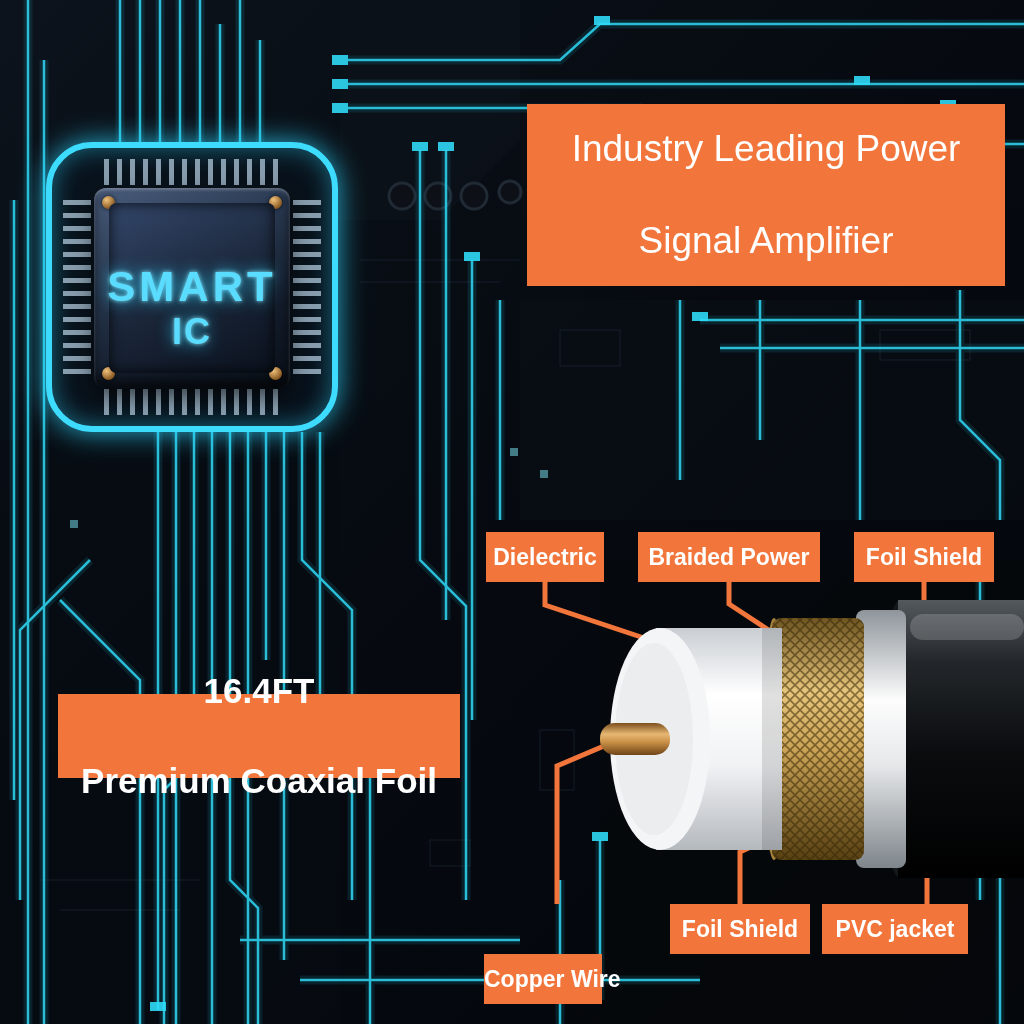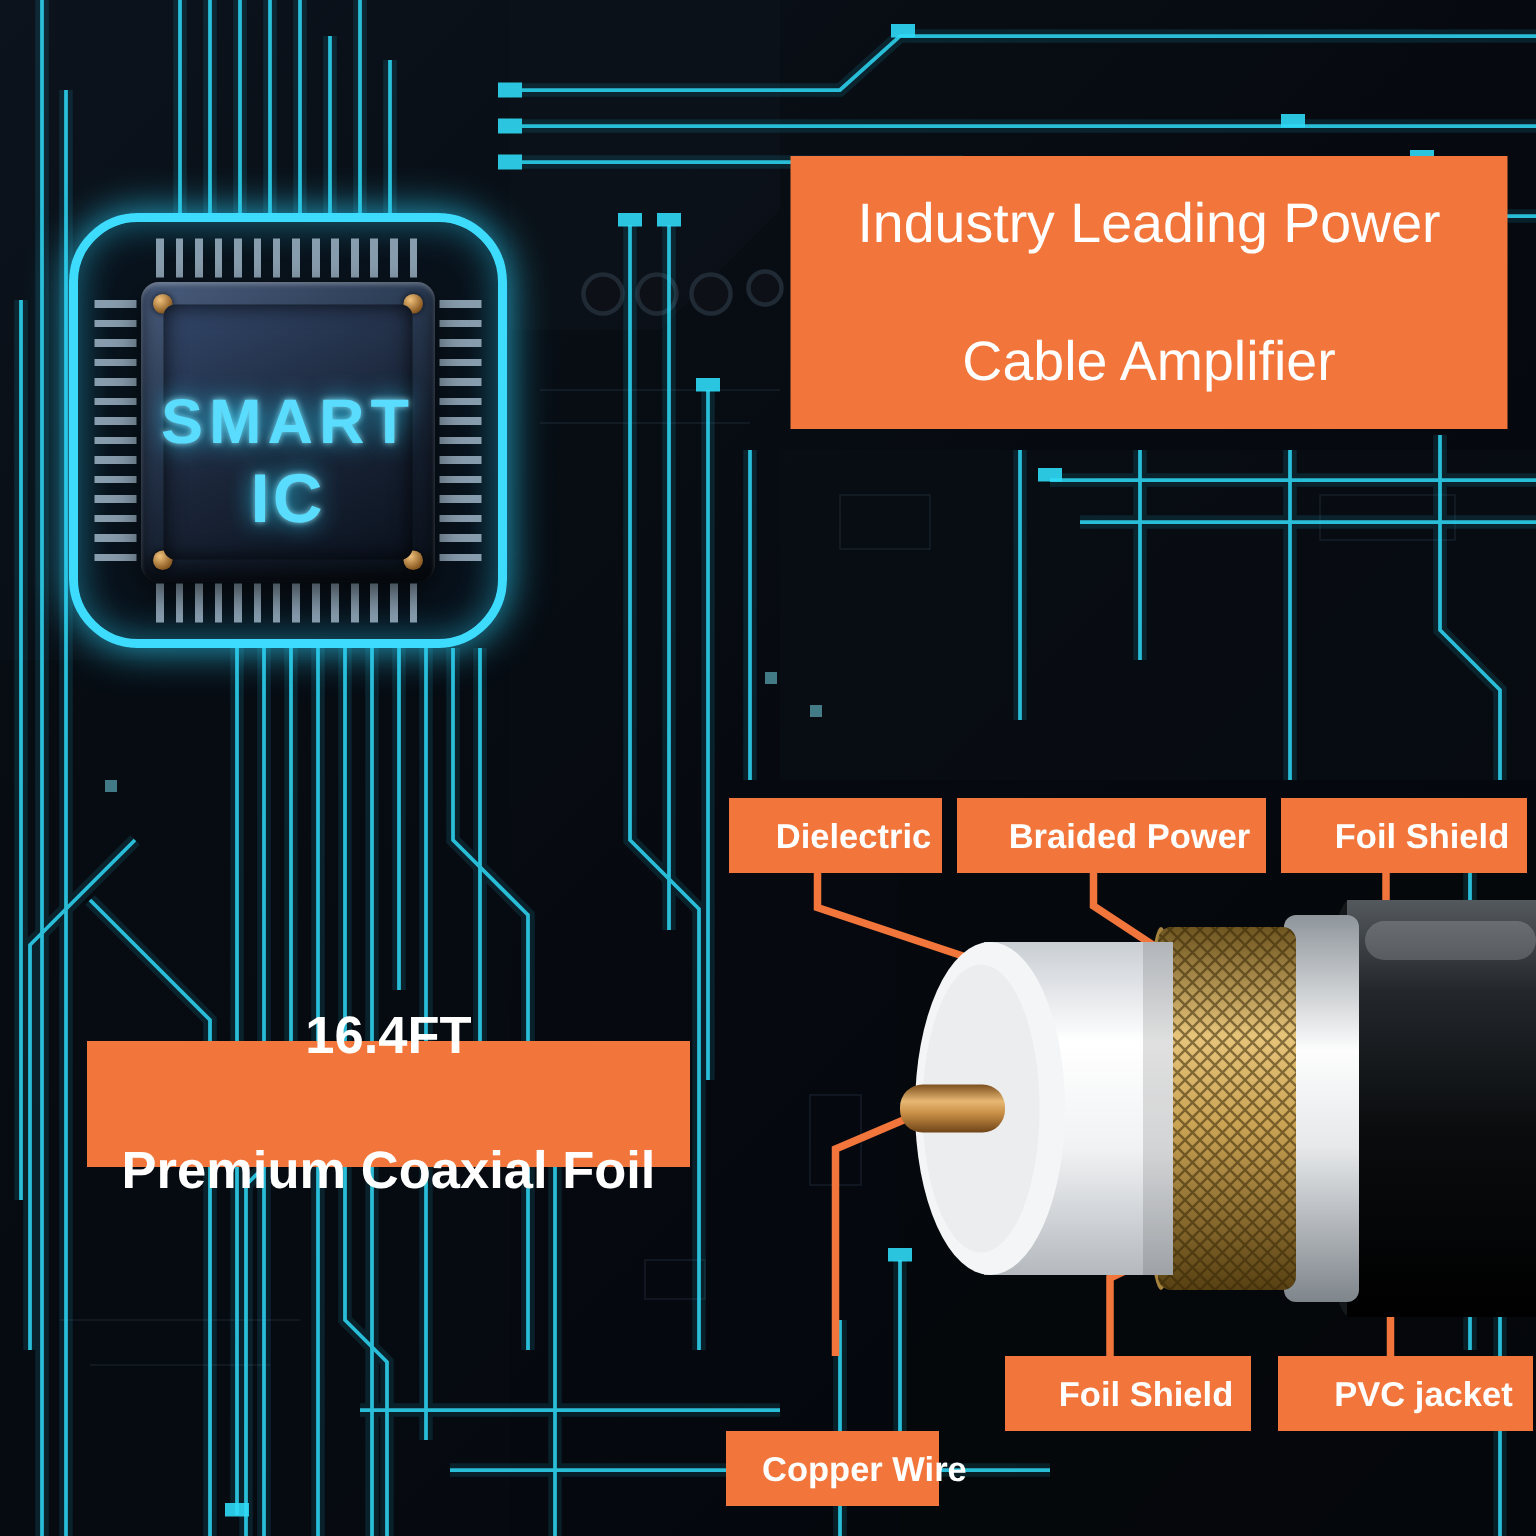--- a/index.html
+++ b/index.html
@@ -15,21 +15,21 @@
     display:flex;flex-direction:column;justify-content:center;gap:38px;
   }
   .headline{left:527px;top:104px;width:478px;height:182px;
     font-size:37px;line-height:54px;font-weight:400;}
   .cablelen{left:58px;top:694px;width:402px;height:84px;
     font-size:35px;line-height:52px;font-weight:700;}
 
   
   .plabel{
     position:absolute;height:50px;line-height:50px;background:#F2763B;color:#fff;
-    font-size:23px;font-weight:700;text-align:center;white-space:nowrap;padding-left:24px;
+    font-size:23px;font-weight:700;text-align:center;white-space:nowrap;
   }
 
   
   .chip{position:absolute;left:46px;top:142px;width:292px;height:290px;}
   .chip-frame{
     position:absolute;inset:0;border:6px solid #3ddcff;border-radius:46px;
     background:rgba(10,22,32,.55);
     box-shadow:0 0 28px rgba(45,215,255,.8), inset 0 0 24px rgba(45,215,255,.45);
   }
   .pins{position:absolute;opacity:.85;}
@@ -51,21 +51,21 @@
     position:absolute;inset:15px;border-radius:8px;
     background:linear-gradient(155deg,#33476a 0%,#1a2538 55%,#0b121e 100%);
     box-shadow:inset 0 0 14px rgba(0,0,0,.85);
   }
   .chip-text{
     position:absolute;inset:0;display:flex;flex-direction:column;align-items:center;
     justify-content:center;gap:0px;color:#5adcff;font-weight:700;
     text-shadow:0 0 16px rgba(47,214,255,.95),0 0 4px rgba(170,240,255,.9);
   }
   .chip-text .t1{font-size:42px;letter-spacing:4px;margin-top:40px;}
-  .chip-text .t2{font-size:46px;letter-spacing:2px;}
+  .chip-text .t2{font-size:36px;letter-spacing:2px;}
   .screw{position:absolute;width:13px;height:13px;border-radius:50%;
     background:radial-gradient(circle at 35% 30%,#f0c27c,#8a5a22 70%,#5a3a12);
     box-shadow:0 0 4px rgba(0,0,0,.8);}
   .s1{left:8px;top:8px}.s2{right:8px;top:8px}.s3{left:8px;bottom:8px}.s4{right:8px;bottom:8px}
 </style>
 </head>
 <body>
 
 <div class="stage">
 
@@ -178,21 +178,21 @@
       <div class="chip-inner"></div>
       <div class="chip-text">
         <div class="t1">SMART</div>
         <div class="t2">IC</div>
       </div>
     </div>
   </div>
 
   <div class="banner headline">
     <div>Industry Leading Power</div>
-    <div>Cable Amplifier</div>
+    <div>Signal Amplifier</div>
   </div>
 
   <div class="banner cablelen">
     <div>16.4FT</div>
     <div>Premium Coaxial Foil</div>
   </div>
 
   <svg class="cablesvg" viewBox="0 0 1024 1024" aria-hidden="true">
     <defs>
       <linearGradient id="copperG" x1="0" y1="0" x2="0" y2="1">
@@ -258,15 +258,15 @@
 
       <rect x="600" y="723" width="70" height="32" rx="15" fill="url(#copperG)"></rect>
     </g>
   </svg>
 
   <div class="plabel" style="left:486px;top:532px;width:118px">Dielectric</div>
   <div class="plabel" style="left:638px;top:532px;width:182px">Braided Power</div>
   <div class="plabel" style="left:854px;top:532px;width:140px">Foil Shield</div>
   <div class="plabel" style="left:484px;top:954px;width:118px">Copper Wire</div>
   <div class="plabel" style="left:670px;top:904px;width:140px">Foil Shield</div>
-  <div class="plabel" style="left:852px;top:904px;width:146px">PVC jacket</div>
+  <div class="plabel" style="left:822px;top:904px;width:146px">PVC jacket</div>
 
 </div>
 
 </body></html>

